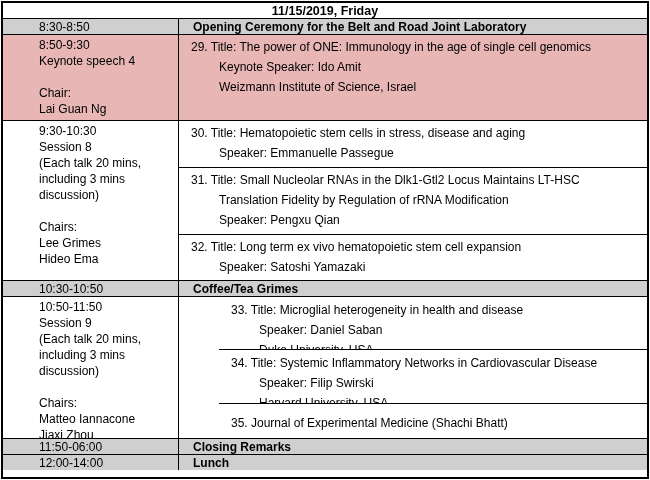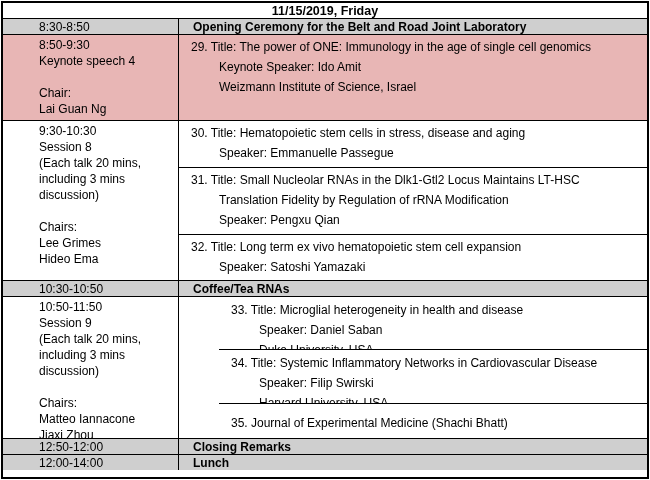--- a/index.html
+++ b/index.html
@@ -121,21 +121,21 @@
 Speaker: Pengxu Qian
 Zhejiang University, China</div>
       <div class="cell talk t32">32. Title: Long term ex vivo hematopoietic stem cell expansion
 Speaker: Satoshi Yamazaki
 University of Tokyo, Japan</div>
     </div>
   </div>
 
   <div class="row r-coffee shade">
     <div class="cell timecol">10:30-10:50</div>
-    <div class="cell label">Coffee/Tea RNAs</div>
+    <div class="cell label">Coffee/Tea Grimes</div>
   </div>
 
   <div class="row r-s9">
     <div class="cell timecol info">10:50-11:50
 Session 9
 (Each talk 20 mins,
 including 3 mins
 discussion)
 
 Chairs:
@@ -146,21 +146,21 @@
 Speaker: Daniel Saban
 Duke University, USA</div>
       <div class="cell talk t34">34. Title: Systemic Inflammatory Networks in Cardiovascular Disease
 Speaker: Filip Swirski
 Harvard University, USA</div>
       <div class="cell talk t35">35. Journal of Experimental Medicine (Shachi Bhatt)</div>
     </div>
   </div>
 
   <div class="row r-closing shade">
-    <div class="cell timecol">12:50-12:00</div>
+    <div class="cell timecol">11:50-06:00</div>
     <div class="cell label">Closing Remarks</div>
   </div>
 
   <div class="row r-lunch shade">
     <div class="cell timecol">12:00-14:00</div>
     <div class="cell label">Lunch</div>
   </div>
 
 </div>
 

